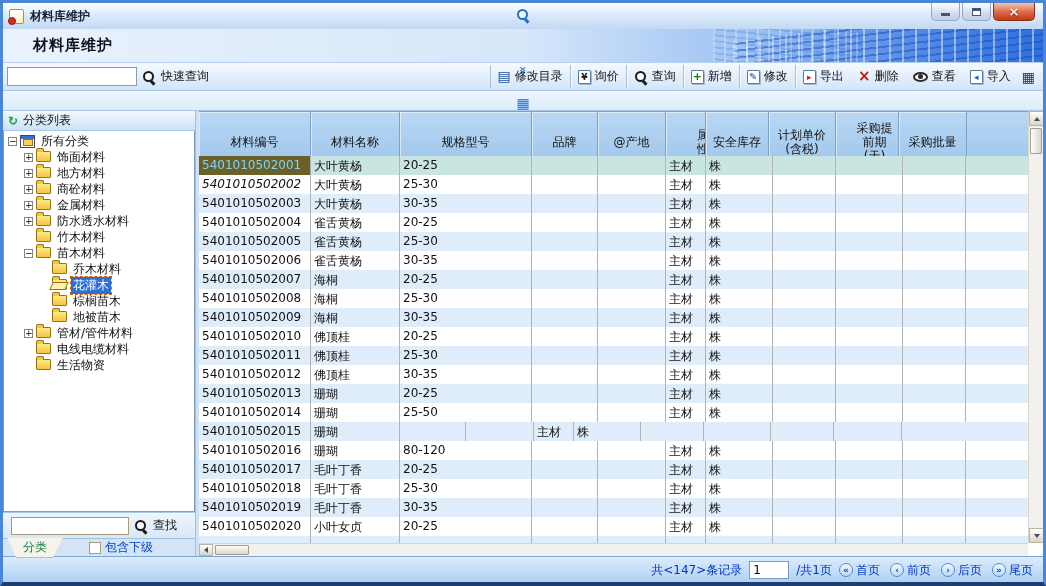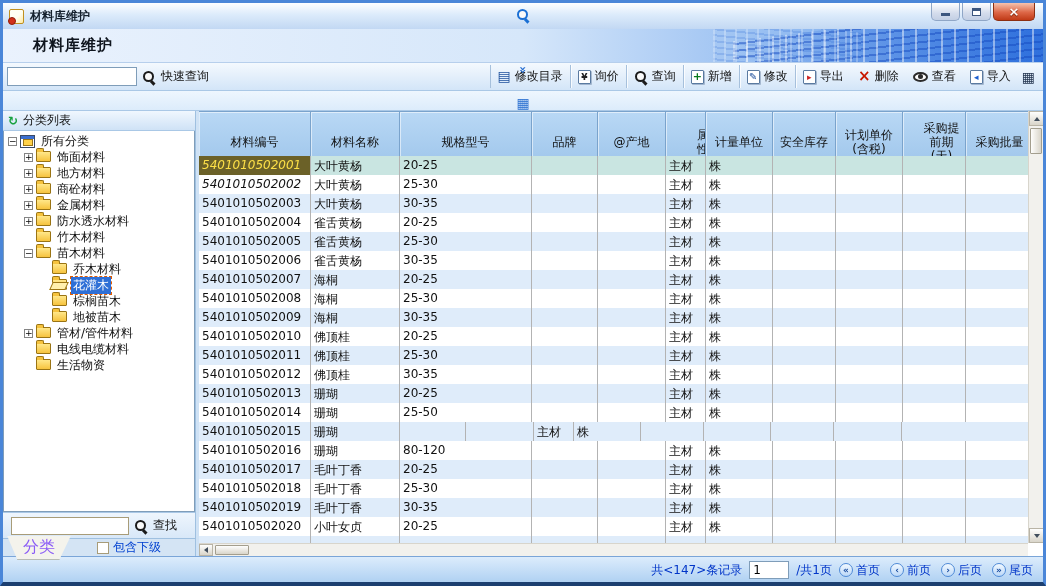--- a/index.html
+++ b/index.html
@@ -74,36 +74,36 @@
   .ico-folder::before{content:'';position:absolute;left:-1px;top:-4px;width:6px;height:3px;background:#f6c33e;border:1px solid #9a7414;border-bottom:none;border-radius:2px 2px 0 0;}
   .ico-folder.open::after{content:'';position:absolute;left:-2px;bottom:-1px;width:14px;height:6px;background:#fff0ad;border:1px solid #9a7414;transform:skewX(-25deg);}
   .ico-root{display:inline-block;flex:0 0 auto;width:15px;height:13px;border:1px solid #3a4a66;background:#fff;position:relative;margin-right:4px;}
   .ico-root::before{content:'';position:absolute;left:0;top:0;right:0;height:3px;background:#3b6fd0;}
   .ico-root::after{content:'';position:absolute;left:2px;bottom:1px;width:8px;height:5px;background:#ffd24a;border:1px solid #9a7414;}
   .tlabel{padding:0 2px;}
   .tlabel.sel{background:#2e6fd6;color:#fff;outline:1px dashed #e05a00;}
   .side-find{height:26px;background:linear-gradient(180deg,#eef5fd,#d8e8f8);border-top:1px solid #aac8e6;display:flex;align-items:center;gap:5px;padding:0 4px 0 8px;}
   .find-input{width:118px;height:18px;border:1px solid #a89c78;background:#fff;font-size:12px;font-family:inherit;padding:0 3px;}
   .side-tabs{height:18px;display:flex;align-items:center;background:#d4e4f4;border-top:1px solid #9fc0e0;padding-left:4px;gap:26px;}
-  .tab{display:inline-block;padding:1px 16px 2px;background:#f4f3ec;color:#8b5cf6;clip-path:polygon(0 0,100% 0,82% 100%,16% 100%);box-shadow:inset 0 -1px 0 #8a8a78;font-size:16px;}
+  .tab{display:inline-block;padding:1px 16px 2px;background:#f4f3ec;color:#15803d;clip-path:polygon(0 0,100% 0,82% 100%,16% 100%);box-shadow:inset 0 -1px 0 #8a8a78;font-size:12px;}
   .cbrow{display:flex;align-items:center;gap:4px;}
   .cbx{width:12px;height:12px;border:1px solid #a89c78;background:#fff;display:inline-block;}
   .cb-label{color:#0040d0;}
 
   
   .tablewrap{position:absolute;left:196px;top:0;right:0;bottom:0;background:#fff;}
   .thead{position:absolute;left:0;top:0;right:15px;height:61px;display:flex;background:linear-gradient(180deg,#b9d8f5,#9cc4ea);border-top:1px solid #7aa3cc;border-bottom:1px solid #6f98c0;}
   .th{display:flex;align-items:center;justify-content:center;text-align:center;border-right:1px solid #7aa3cc;box-shadow:inset 1px 1px 0 rgba(255,255,255,.55);line-height:14px;padding:1px 2px;overflow:hidden;}
   .tbody{position:absolute;left:0;top:45px;right:15px;bottom:13px;overflow:hidden;background:#fff;}
   .tr{display:flex;height:19px;}
   .tr.alt{background:#dfecfa;}
   .tr.selrow{background:#c9e5e1;}
   .tr.partial{height:7px;overflow:hidden;}
   .td{padding:2px 3px 0 3px;border-right:1px solid #b3b3b3;overflow:hidden;white-space:nowrap;}
-  .td.selcell{background:#6b6128;color:#fde047;font-style:italic;}
+  .td.selcell{background:#6b6128;color:#7dd3fc;}
 
   
   .vscroll{position:absolute;right:0;top:0;bottom:13px;width:15px;background:#f2f1ed;border-left:1px solid #d8d5cc;}
   .hscroll{position:absolute;left:0;right:15px;bottom:0;height:13px;background:#f2f1ed;border-top:1px solid #d8d5cc;display:flex;align-items:center;}
   .sc-btn{width:15px;height:15px;background:linear-gradient(#fefefd,#d9d5ca);border:1px solid #b9b4a6;display:flex;align-items:center;justify-content:center;}
   .hscroll .sc-btn{width:14px;height:12px;}
   .v-up{position:absolute;top:0;left:0;}
   .v-dn{position:absolute;bottom:0;left:0;}
   .v-thumb{position:absolute;top:17px;left:1px;width:12px;height:26px;background:linear-gradient(90deg,#fefefd,#d9d5ca);border:1px solid #a39e8e;border-radius:1px;}
   .h-thumb{width:34px;height:10px;margin-left:2px;background:linear-gradient(180deg,#fefefd,#d9d5ca);border:1px solid #a39e8e;border-radius:1px;}
@@ -298,21 +298,20 @@
     </div>
 
     <div class="tablewrap">
       <div class="thead" id="thead">
           <div class="th" style="width: 112px; flex: 0 0 112px;">材料编号</div>
           <div class="th" style="width: 89px; flex: 0 0 89px;">材料名称</div>
           <div class="th" style="width: 132px; flex: 0 0 132px;">规格型号</div>
           <div class="th" style="width: 66px; flex: 0 0 66px;">品牌</div>
           <div class="th" style="width: 68px; flex: 0 0 68px;">@产地</div>
           <div class="th" style="width: 40px; flex: 0 0 40px; padding-left: 37px;">属性</div>
-          <div class="th" style="width: 67px; flex: 0 0 67px;">计量单位</div>
           <div class="th" style="width: 63px; flex: 0 0 63px;">安全库存</div>
           <div class="th" style="width: 67px; flex: 0 0 67px;">计划单价(含税)</div>
           <div class="th" style="width: 63px; flex: 0 0 63px; padding-left: 17px;">采购提前期(天)</div>
           <div class="th" style="width: 68px; flex: 0 0 68px;">采购批量</div>
         </div>
       <div class="tbody" id="tbody">
           <div class="tr selrow">
             <div class="td selcell" style="width: 112px; flex: 0 0 112px;">5401010502001</div>
             <div class="td" style="width: 89px; flex: 0 0 89px;">大叶黄杨</div>
             <div class="td" style="width: 132px; flex: 0 0 132px;">20-25</div>

